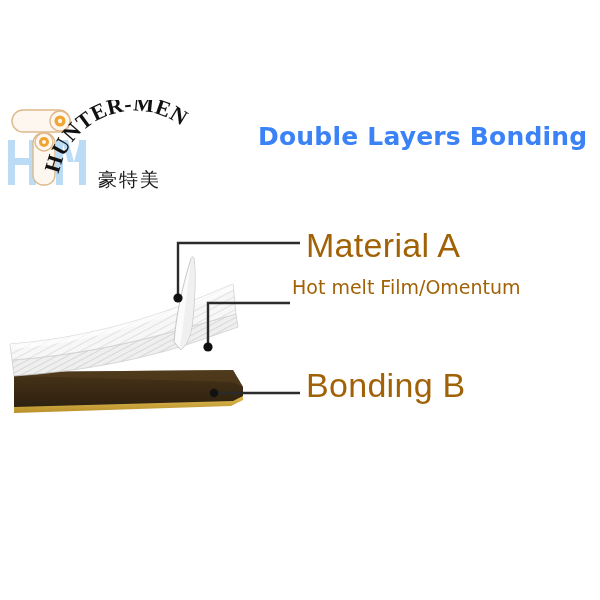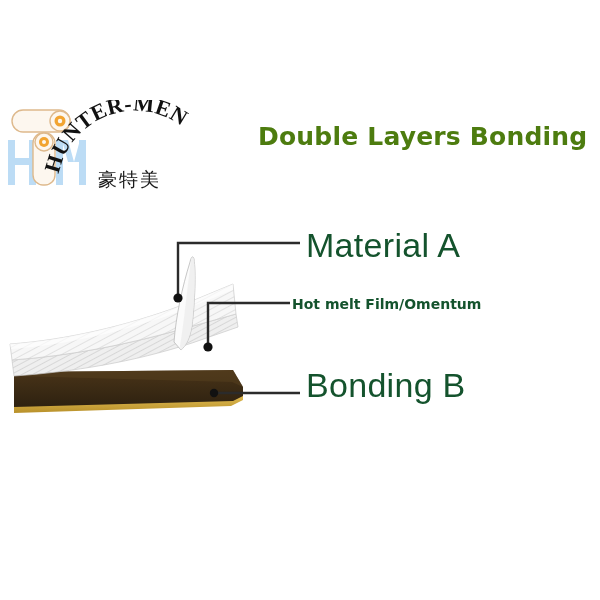--- a/index.html
+++ b/index.html
@@ -28,54 +28,54 @@
 
   
   #title {
     position: absolute;
     left: 258px;
     top: 122px;
     font-family: "DejaVu Sans", sans-serif;
     font-weight: bold;
     font-size: 25px;
     letter-spacing: 0.2px;
-    color: #4d7c0f;
+    color: #3b82f6;
     white-space: nowrap;
   }
 
   
   #diagram {
     position: absolute;
     left: 0;
     top: 210px;
     width: 600px;
     height: 230px;
   }
   #diagram svg { display: block; }
 
   
   .label {
     position: absolute;
     white-space: nowrap;
-    color: #14532d;
+    color: #a16207;
   }
   #label-material-a {
     left: 306px;
     top: 226px;
     font-family: "Liberation Sans", sans-serif;
     font-size: 34px;
     font-weight: normal;
     letter-spacing: 0.3px;
   }
   #label-hotmelt {
     left: 292px;
-    top: 296px;
+    top: 276px;
     font-family: "DejaVu Sans", sans-serif;
-    font-size: 14px;
-    font-weight: bold;
+    font-size: 19px;
+    font-weight: normal;
     letter-spacing: 0px;
   }
   #label-material-b {
     left: 306px;
     top: 366px;
     font-family: "Liberation Sans", sans-serif;
     font-size: 34px;
     font-weight: normal;
     letter-spacing: 0.3px;
   }

